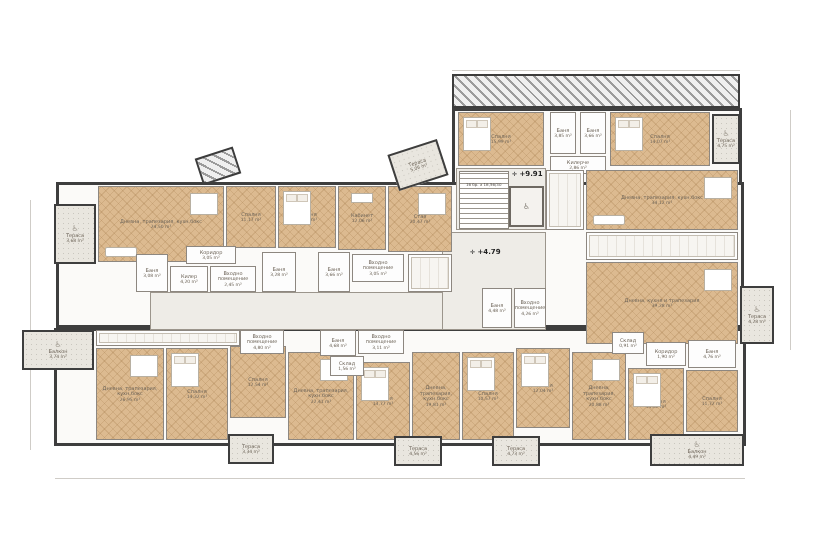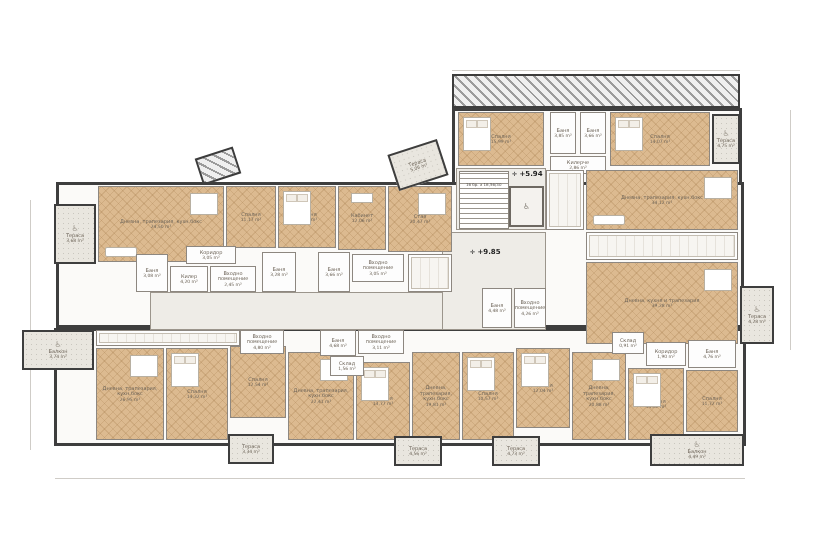--- a/index.html
+++ b/index.html
@@ -60,22 +60,22 @@
   <div class="blk" style="left:54px;top:328px;width:692px;height:118px;"></div>
 
   <div class="room common" style="left:150px;top:292px;width:300px;height:38px;"></div>
   <div class="room common" style="left:442px;top:232px;width:104px;height:98px;"></div>
   <div class="room common" style="left:456px;top:168px;width:90px;height:62px;"></div>
   <div class="stairs" style="left:459px;top:171px;width:48px;height:56px;"></div>
   <div class="lift" style="left:509px;top:186px;width:35px;height:41px;">
       <span>♿</span>
     </div>
 
-  <div class="lvl" style="left:512px;top:170px;"><span class="ic">✛</span> <span>+5.94</span></div>
-  <div class="lvl" style="left:470px;top:248px;"><span class="ic">✛</span> <span>+9.85</span></div>
+  <div class="lvl" style="left:512px;top:170px;"><span class="ic">✛</span> <span>+9.91</span></div>
+  <div class="lvl" style="left:470px;top:248px;"><span class="ic">✛</span> <span>+4.79</span></div>
   <div class="note" style="left:466px;top:182px;">16 бр. х 16,56/30</div>
 
   <div class="room wood" style="left:458px;top:112px;width:86px;height:54px;">
       <i class="bed"></i>
       <span class="rn">Спалня</span>
       <span class="ra">15,99 m²</span>
     </div>
   <div class="room bath" style="left:550px;top:112px;width:26px;height:42px;">
       <span class="rn">Баня</span>
       <span class="ra">3,85 m²</span>

